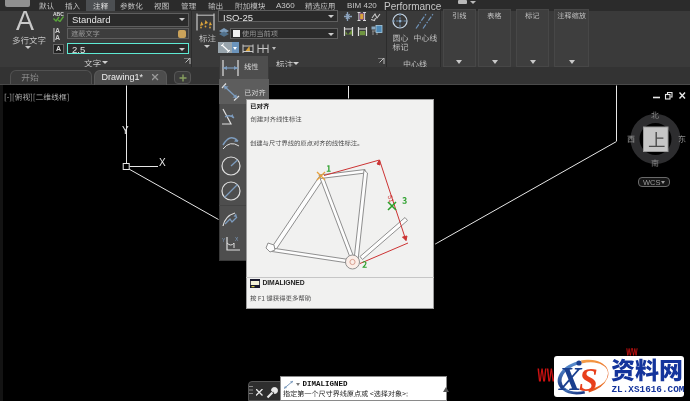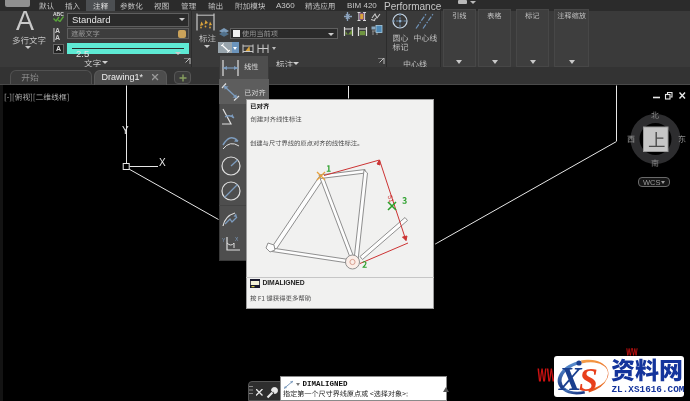--- a/index.html
+++ b/index.html
@@ -82,21 +82,21 @@
       <div style="position:absolute;right:3px;top:4px;width:0;height:0;border-left:3px solid transparent;border-right:3px solid transparent;border-top:3px solid #ccc"></div>
     </div>
 <div class="abs" style="left:67px;top:28px;width:122px;height:11px;background:#3d3d3d;border:1px solid #5f5f5f;box-sizing:border-box">
       <div style="position:absolute;right:2px;top:1px;width:8px;height:8px;background:#caa25a;border-radius:2px"></div>
     </div>
 <div style="position:absolute;left:71px;top:29.5px;width:0;height:0">
       <svg width="29" height="9" viewBox="0 -6.34 29 9.00" style="position:absolute;overflow:visible">
         <path d="M1.8 -3.5V-0.6H1.3V-3.0H0.4V-3.5ZM0.5 -5.5 0.9 -5.8Q1.1 -5.6 1.3 -5.4Q1.5 -5.2 1.7 -5.0Q1.8 -4.8 1.9 -4.6L1.5 -4.3Q1.4 -4.5 1.2 -4.7Q1.1 -4.9 0.9 -5.1Q0.7 -5.3 0.5 -5.5ZM1.6 -0.8Q1.8 -0.8 2.0 -0.7Q2.1 -0.6 2.4 -0.4Q2.8 -0.2 3.2 -0.1Q3.7 -0.1 4.3 -0.1Q4.7 -0.1 5.2 -0.1Q5.7 -0.1 6.1 -0.1Q6.6 -0.2 6.9 -0.2Q6.9 -0.1 6.9 -0.1Q6.8 0.0 6.8 0.1Q6.8 0.2 6.8 0.3Q6.6 0.3 6.3 0.3Q5.9 0.3 5.6 0.4Q5.2 0.4 4.9 0.4Q4.5 0.4 4.3 0.4Q3.6 0.4 3.2 0.3Q2.7 0.2 2.3 0.0Q2.1 -0.1 1.9 -0.2Q1.7 -0.4 1.6 -0.4Q1.5 -0.4 1.3 -0.2Q1.2 -0.1 1.0 0.0Q0.8 0.2 0.6 0.5L0.3 0.0Q0.6 -0.3 1.0 -0.6Q1.3 -0.8 1.6 -0.8ZM2.8 -5.3H6.8V-4.9H2.8ZM3.0 -4.0H6.8V-3.6H3.0ZM2.5 -5.3H3.0V-3.8Q3.0 -3.4 2.9 -3.0Q2.9 -2.6 2.8 -2.2Q2.8 -1.8 2.6 -1.4Q2.5 -1.1 2.2 -0.7Q2.2 -0.8 2.1 -0.8Q2.1 -0.9 2.0 -0.9Q1.9 -1.0 1.8 -1.0Q2.1 -1.4 2.3 -1.9Q2.4 -2.4 2.4 -2.9Q2.5 -3.4 2.5 -3.8ZM3.8 -4.7H4.3V-2.7H5.5V-4.7H6.0V-2.2H3.8ZM3.4 -1.9 3.8 -1.8Q3.7 -1.5 3.5 -1.1Q3.4 -0.8 3.2 -0.5L2.8 -0.7Q3.0 -0.9 3.2 -1.3Q3.3 -1.6 3.4 -1.9ZM4.1 -1.8 4.5 -1.8Q4.5 -1.5 4.6 -1.2Q4.6 -0.8 4.6 -0.6L4.2 -0.5Q4.2 -0.8 4.2 -1.1Q4.1 -1.5 4.1 -1.8ZM4.9 -1.8 5.3 -1.9Q5.4 -1.6 5.5 -1.2Q5.6 -0.9 5.7 -0.6L5.3 -0.5Q5.2 -0.8 5.1 -1.1Q5.0 -1.5 4.9 -1.8ZM5.8 -1.8 6.1 -2.0Q6.3 -1.8 6.4 -1.6Q6.6 -1.3 6.7 -1.1Q6.8 -0.9 6.9 -0.7L6.5 -0.6Q6.4 -0.7 6.3 -1.0Q6.2 -1.2 6.0 -1.4Q5.9 -1.6 5.8 -1.8ZM4.2 -6.0 4.7 -6.1Q4.8 -5.9 5.0 -5.7Q5.1 -5.5 5.1 -5.3L4.6 -5.1Q4.5 -5.3 4.4 -5.5Q4.3 -5.8 4.2 -6.0Z M7.6 -5.6H14.0V-5.1H7.6ZM9.3 -6.0H9.8V-4.6H9.3ZM11.7 -6.0H12.3V-4.6H11.7ZM7.8 -3.1H10.7V-2.7H8.2V0.6H7.8ZM10.5 -3.1H10.9V0.0Q10.9 0.2 10.9 0.3Q10.9 0.4 10.8 0.5Q10.6 0.5 10.5 0.5Q10.3 0.6 10.0 0.6Q10.0 0.5 10.0 0.3Q9.9 0.2 9.9 0.1Q10.1 0.1 10.2 0.1Q10.4 0.1 10.4 0.1Q10.5 0.1 10.5 0.0ZM8.6 -2.3 8.9 -2.2Q8.9 -1.7 8.8 -1.2Q8.7 -0.8 8.6 -0.4Q8.5 -0.4 8.4 -0.5Q8.3 -0.6 8.3 -0.6Q8.4 -0.9 8.5 -1.4Q8.6 -1.8 8.6 -2.3ZM7.8 -4.2 8.2 -4.4Q8.4 -4.1 8.5 -3.8Q8.7 -3.5 8.7 -3.3L8.3 -3.1Q8.2 -3.3 8.1 -3.6Q7.9 -3.9 7.8 -4.2ZM9.7 -2.2 10.0 -2.3Q10.1 -2.0 10.2 -1.7Q10.2 -1.5 10.3 -1.2Q10.3 -0.9 10.3 -0.7L10.0 -0.6Q10.0 -0.8 10.0 -1.1Q9.9 -1.4 9.9 -1.7Q9.8 -2.0 9.7 -2.2ZM9.1 -4.6H9.6V-2.9H9.5V0.5H9.1V-2.9H9.1ZM11.8 -3.6H14.0V-3.2H11.8ZM11.9 -4.5 12.4 -4.4Q12.2 -3.9 12.1 -3.4Q11.9 -3.0 11.7 -2.5Q11.4 -2.1 11.2 -1.8Q11.2 -1.9 11.1 -1.9Q11.0 -2.0 10.9 -2.0Q10.9 -2.1 10.8 -2.1Q11.2 -2.6 11.4 -3.2Q11.7 -3.9 11.9 -4.5ZM13.2 -3.4 13.7 -3.3Q13.5 -1.9 12.8 -1.0Q12.2 -0.0 11.2 0.6Q11.2 0.5 11.1 0.5Q11.1 0.4 11.0 0.3Q10.9 0.2 10.9 0.2Q11.9 -0.3 12.4 -1.2Q13.0 -2.1 13.2 -3.4ZM11.9 -3.2Q12.1 -2.4 12.4 -1.8Q12.7 -1.1 13.1 -0.6Q13.6 -0.1 14.2 0.2Q14.1 0.2 14.1 0.3Q14.0 0.4 13.9 0.4Q13.9 0.5 13.8 0.6Q13.2 0.3 12.8 -0.3Q12.3 -0.8 12.0 -1.5Q11.7 -2.2 11.5 -3.1ZM10.5 -4.4 11.0 -4.2Q10.8 -3.9 10.6 -3.6Q10.5 -3.3 10.3 -3.1L10.0 -3.2Q10.1 -3.4 10.2 -3.6Q10.2 -3.8 10.3 -4.0Q10.4 -4.2 10.5 -4.4Z M19.6 -4.5 20.2 -4.4Q19.7 -3.1 19.0 -2.1Q18.3 -1.2 17.3 -0.5Q16.3 0.1 15.0 0.6Q15.0 0.5 14.9 0.4Q14.9 0.3 14.8 0.2Q14.7 0.1 14.7 0.1Q15.9 -0.3 16.9 -0.9Q17.9 -1.5 18.5 -2.4Q19.2 -3.3 19.6 -4.5ZM16.3 -4.5Q16.8 -3.4 17.5 -2.5Q18.1 -1.6 19.1 -0.9Q20.1 -0.3 21.4 0.0Q21.3 0.1 21.2 0.2Q21.2 0.3 21.1 0.4Q21.0 0.4 21.0 0.5Q19.7 0.2 18.7 -0.5Q17.7 -1.2 17.0 -2.2Q16.3 -3.1 15.8 -4.3ZM14.8 -4.8H21.3V-4.3H14.8ZM17.4 -5.9 18.0 -6.1Q18.2 -5.8 18.3 -5.5Q18.5 -5.2 18.6 -5.0L18.0 -4.8Q17.9 -5.0 17.8 -5.3Q17.6 -5.7 17.4 -5.9Z M23.3 -4.0H26.7V-3.5H23.3ZM22.1 -2.2H28.3V-1.6H22.1ZM24.9 -2.6H25.5V-0.1Q25.5 0.1 25.4 0.3Q25.3 0.4 25.1 0.5Q25.0 0.5 24.7 0.6Q24.4 0.6 23.9 0.6Q23.9 0.5 23.8 0.4Q23.8 0.3 23.8 0.2Q23.7 0.1 23.7 0.0Q23.9 0.0 24.1 0.0Q24.4 0.0 24.5 0.0Q24.7 0.0 24.7 0.0Q24.8 0.0 24.9 0.0Q24.9 -0.0 24.9 -0.1ZM26.6 -4.0H26.7L26.8 -4.0L27.2 -3.7Q27.0 -3.5 26.6 -3.2Q26.3 -2.9 25.9 -2.7Q25.6 -2.5 25.2 -2.3Q25.2 -2.4 25.1 -2.5Q25.0 -2.6 24.9 -2.6Q25.2 -2.8 25.5 -3.0Q25.9 -3.2 26.1 -3.4Q26.4 -3.6 26.6 -3.9ZM22.2 -5.3H28.2V-3.8H27.7V-4.8H22.7V-3.8H22.2ZM24.6 -5.9 25.2 -6.1Q25.3 -5.9 25.5 -5.7Q25.6 -5.4 25.7 -5.2L25.1 -5.0Q25.1 -5.2 24.9 -5.5Q24.8 -5.7 24.6 -5.9Z" fill="#9a9a9a"></path>
       </svg>
     </div>
-<div class="abs" style="left:67px;top:43px;width:122px;height:11px;background:#2b2b2b;border:5px solid #5eead4;box-sizing:border-box">
+<div class="abs" style="left:67px;top:43px;width:122px;height:11px;background:#2b2b2b;border:1px solid #5eead4;box-sizing:border-box">
       <div style="position:absolute;left:4px;top:0px;font-size:9.5px;color:#e4e4e4">2.5</div>
       <div style="position:absolute;right:3px;top:4px;width:0;height:0;border-left:3px solid transparent;border-right:3px solid transparent;border-top:3px solid #ccc"></div>
     </div>
 <div style="position:absolute;left:84px;top:58.5px;width:0;height:0">
       <svg width="17" height="11" viewBox="0 -7.57 17 10.75" style="position:absolute;overflow:visible">
         <path d="M6.2 -5.4 6.9 -5.2Q6.4 -3.7 5.5 -2.5Q4.7 -1.4 3.5 -0.6Q2.3 0.2 0.7 0.7Q0.7 0.6 0.6 0.5Q0.5 0.4 0.5 0.2Q0.4 0.1 0.3 0.1Q1.8 -0.4 3.0 -1.1Q4.1 -1.8 4.9 -2.9Q5.7 -3.9 6.2 -5.4ZM2.3 -5.4Q2.8 -4.0 3.6 -3.0Q4.5 -1.9 5.6 -1.1Q6.8 -0.3 8.3 0.0Q8.2 0.1 8.2 0.2Q8.1 0.3 8.0 0.4Q7.9 0.5 7.9 0.6Q6.3 0.2 5.2 -0.6Q4.0 -1.4 3.1 -2.6Q2.3 -3.7 1.7 -5.2ZM0.4 -5.7H8.2V-5.1H0.4ZM3.6 -7.1 4.3 -7.3Q4.5 -7.0 4.7 -6.6Q4.9 -6.2 5.0 -6.0L4.3 -5.7Q4.2 -6.0 4.0 -6.4Q3.8 -6.8 3.6 -7.1Z M10.6 -4.7H14.7V-4.1H10.6ZM9.2 -2.6H16.6V-2.0H9.2ZM12.6 -3.1H13.2V-0.1Q13.2 0.2 13.2 0.3Q13.1 0.5 12.8 0.6Q12.6 0.6 12.3 0.7Q11.9 0.7 11.3 0.7Q11.3 0.6 11.3 0.5Q11.2 0.4 11.2 0.2Q11.1 0.1 11.1 0.0Q11.4 0.0 11.6 0.0Q11.9 0.1 12.1 0.1Q12.3 0.0 12.4 0.0Q12.5 0.0 12.5 0.0Q12.6 -0.0 12.6 -0.1ZM14.5 -4.7H14.7L14.9 -4.8L15.3 -4.4Q15.0 -4.1 14.6 -3.8Q14.2 -3.5 13.8 -3.2Q13.3 -2.9 12.9 -2.7Q12.9 -2.8 12.7 -2.9Q12.6 -3.1 12.6 -3.1Q12.9 -3.3 13.3 -3.6Q13.7 -3.8 14.0 -4.1Q14.3 -4.4 14.5 -4.6ZM9.3 -6.3H16.5V-4.6H15.8V-5.7H9.9V-4.6H9.3ZM12.2 -7.1 12.9 -7.3Q13.1 -7.0 13.2 -6.8Q13.4 -6.5 13.5 -6.2L12.8 -6.0Q12.7 -6.2 12.6 -6.5Q12.4 -6.8 12.2 -7.1Z" fill="#cfcfcf"></path>
       </svg>
     </div>
 <div class="abs" style="left:102px;top:61px;width:0;height:0;border-left:3px solid transparent;border-right:3px solid transparent;border-top:3px solid #cfcfcf"></div>
 <svg class="abs" style="left:184px;top:58px" width="7" height="7">
@@ -109,20 +109,24 @@
 <circle cx="5" cy="14.5" r="0.9" fill="#d9a33c"></circle>
       <circle cx="9.5" cy="13.5" r="0.9" fill="#d9a33c"></circle>
       <circle cx="14" cy="14.5" r="0.9" fill="#d9a33c"></circle>
 </svg>
 <div style="position:absolute;left:198.5px;top:34.2px;width:0;height:0">
       <svg width="17" height="11" viewBox="0 -7.48 17 10.62" style="position:absolute;overflow:visible">
         <path d="M4.0 -6.5H7.7V-5.9H4.0ZM3.6 -4.5H8.1V-3.9H3.6ZM5.4 -4.2H6.0V-0.1Q6.0 0.1 6.0 0.3Q5.9 0.4 5.7 0.5Q5.5 0.6 5.2 0.6Q4.9 0.6 4.5 0.6Q4.5 0.5 4.4 0.3Q4.4 0.1 4.3 -0.0Q4.6 -0.0 4.9 -0.0Q5.2 0.0 5.2 -0.0Q5.3 -0.0 5.4 -0.0Q5.4 -0.1 5.4 -0.2ZM6.6 -2.8 7.2 -2.9Q7.4 -2.5 7.6 -2.0Q7.8 -1.6 7.9 -1.1Q8.1 -0.7 8.1 -0.3L7.5 -0.1Q7.5 -0.5 7.3 -0.9Q7.2 -1.4 7.0 -1.9Q6.8 -2.3 6.6 -2.8ZM4.2 -2.9 4.8 -2.8Q4.6 -2.3 4.4 -1.8Q4.3 -1.3 4.1 -0.9Q3.8 -0.5 3.6 -0.1Q3.6 -0.2 3.5 -0.3Q3.4 -0.3 3.3 -0.4Q3.2 -0.5 3.1 -0.5Q3.5 -0.9 3.7 -1.6Q4.0 -2.2 4.2 -2.9ZM0.4 -5.3H3.5V-4.7H0.4ZM1.7 -7.1H2.4V0.7H1.7ZM1.6 -5.0 2.1 -4.8Q2.0 -4.4 1.8 -3.9Q1.6 -3.4 1.4 -2.9Q1.3 -2.4 1.0 -2.0Q0.8 -1.5 0.6 -1.2Q0.5 -1.3 0.5 -1.4Q0.4 -1.5 0.3 -1.6Q0.3 -1.8 0.2 -1.8Q0.5 -2.2 0.8 -2.7Q1.1 -3.2 1.3 -3.8Q1.5 -4.4 1.6 -5.0ZM2.3 -4.6Q2.4 -4.5 2.6 -4.3Q2.7 -4.1 2.9 -3.8Q3.1 -3.6 3.3 -3.4Q3.4 -3.2 3.5 -3.1L3.1 -2.6Q3.0 -2.7 2.9 -2.9Q2.7 -3.2 2.6 -3.4Q2.4 -3.7 2.2 -3.9Q2.1 -4.2 2.0 -4.3Z M11.7 -3.0H16.2V-2.4H11.7ZM11.1 -0.2H16.7V0.4H11.1ZM11.3 -5.5H16.5V-4.9H11.3ZM13.6 -5.2H14.2V0.1H13.6ZM9.3 -6.6 9.7 -7.0Q9.9 -6.9 10.2 -6.8Q10.5 -6.6 10.8 -6.4Q11.1 -6.3 11.3 -6.2L10.9 -5.6Q10.7 -5.8 10.5 -5.9Q10.2 -6.1 9.9 -6.3Q9.6 -6.5 9.3 -6.6ZM8.9 -4.2 9.2 -4.7Q9.5 -4.6 9.8 -4.4Q10.1 -4.3 10.3 -4.1Q10.6 -4.0 10.8 -3.8L10.4 -3.3Q10.3 -3.4 10.0 -3.6Q9.7 -3.8 9.4 -3.9Q9.1 -4.1 8.9 -4.2ZM9.1 0.2Q9.3 -0.2 9.6 -0.6Q9.9 -1.1 10.2 -1.6Q10.5 -2.1 10.7 -2.6L11.2 -2.2Q11.0 -1.7 10.7 -1.2Q10.4 -0.7 10.2 -0.3Q9.9 0.2 9.6 0.6ZM13.2 -7.0 13.7 -7.2Q14.0 -6.9 14.2 -6.5Q14.4 -6.1 14.5 -5.8L13.9 -5.5Q13.8 -5.8 13.6 -6.2Q13.4 -6.6 13.2 -7.0Z" fill="#c9c9c9"></path>
       </svg>
     </div>
 <div class="abs" style="left:204px;top:45px;width:0;height:0;border-left:3px solid transparent;border-right:3px solid transparent;border-top:3px solid #c9c9c9"></div>
+<div class="abs" style="left:218px;top:10px;width:120px;height:11.5px;background:#2b2b2b;border:1px solid #5f5f5f;box-sizing:border-box">
+      <div style="position:absolute;left:4px;top:0.5px;font-size:9.5px;color:#e4e4e4">ISO-25</div>
+      <div style="position:absolute;right:3px;top:4px;width:0;height:0;border-left:3px solid transparent;border-right:3px solid transparent;border-top:3px solid #ccc"></div>
+    </div>
 <svg class="abs" style="left:219px;top:28px" width="11" height="10">
 <path d="M0 3 L5 0 L10 3 L5 6 Z" fill="#7d9cba"></path>
       <path d="M0 6 L5 3.5 L10 6 L5 8.8 Z" fill="#51718c"></path>
 </svg>
 <div class="abs" style="left:230px;top:27.5px;width:108px;height:11px;background:#2b2b2b;border:1px solid #5f5f5f;box-sizing:border-box">
       <div style="position:absolute;left:2px;top:1.5px;width:7px;height:7px;background:#f2f2f2"></div>
       <div style="position:absolute;right:3px;top:4px;width:0;height:0;border-left:3px solid transparent;border-right:3px solid transparent;border-top:3px solid #ccc"></div>
     </div>
 <div style="position:absolute;left:241.5px;top:29.5px;width:0;height:0">
       <svg width="36" height="9" viewBox="0 -6.34 36 9.00" style="position:absolute;overflow:visible">

